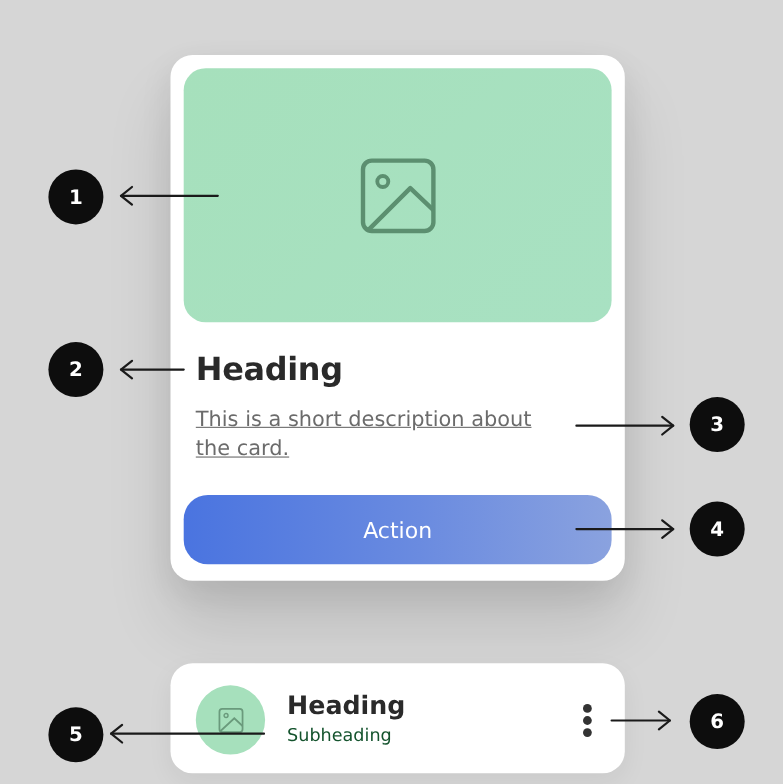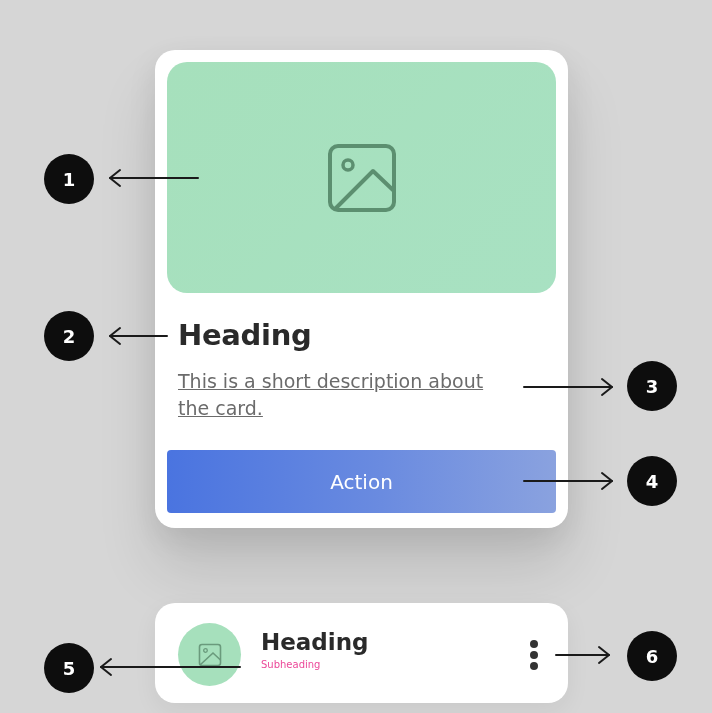--- a/index.html
+++ b/index.html
@@ -25,21 +25,21 @@
     font-family: "DejaVu Sans", sans-serif; font-weight: bold;
     font-size: 29px; color: #2a2a2a; letter-spacing: -0.3px;
   }
   .card-desc {
     position: absolute; left: 23px; top: 318px; width: 340px;
     font-family: "DejaVu Sans", sans-serif; font-size: 19px; line-height: 27px;
     color: #6b6b6b; font-weight: normal; text-decoration: underline;
   }
   .card-button {
     position: absolute; left: 12px; top: 400px; width: 389px; height: 63px;
-    border: none; border-radius: 4px; padding: 0;
+    border: none; border-radius: 22px; padding: 0;
     background: linear-gradient(90deg, #4a74e0 0%, #6a8be0 55%, #8aa2df 100%);
     color: #ffffff; font-family: "DejaVu Sans", sans-serif; font-size: 20px;
     display: flex; align-items: center; justify-content: center; cursor: pointer;
   }
   .list-card {
     position: absolute; left: 155px; top: 603px; width: 413px; height: 100px;
     background: #ffffff; border-radius: 20px;
     box-shadow: 0 8px 24px rgba(0,0,0,0.06);
   }
   .list-avatar {
@@ -47,21 +47,21 @@
     border-radius: 50%; background: #a6e0bc;
     display: flex; align-items: center; justify-content: center;
   }
   .list-avatar svg { width: 24px; height: 24px; }
   .list-heading {
     position: absolute; left: 106px; top: 26px;
     font-family: "DejaVu Sans", sans-serif; font-weight: bold; font-size: 23px; color: #2a2a2a;
   }
   .list-sub {
     position: absolute; left: 106px; top: 56px;
-    font-family: "DejaVu Sans", sans-serif; font-size: 10px; color: #ec4899;
+    font-family: "DejaVu Sans", sans-serif; font-size: 16px; color: #14532d;
   }
   .kebab {
     position: absolute; left: 370px; top: 37px; width: 18px; height: 30px;
     display: flex; flex-direction: column; align-items: center; justify-content: space-between;
     cursor: pointer;
   }
   .kebab span { width: 8px; height: 8px; border-radius: 50%; background: #333; display: block; }
   .badge {
     position: absolute; width: 50px; height: 50px; border-radius: 50%;
     background: #0d0d0d; color: #fff;

